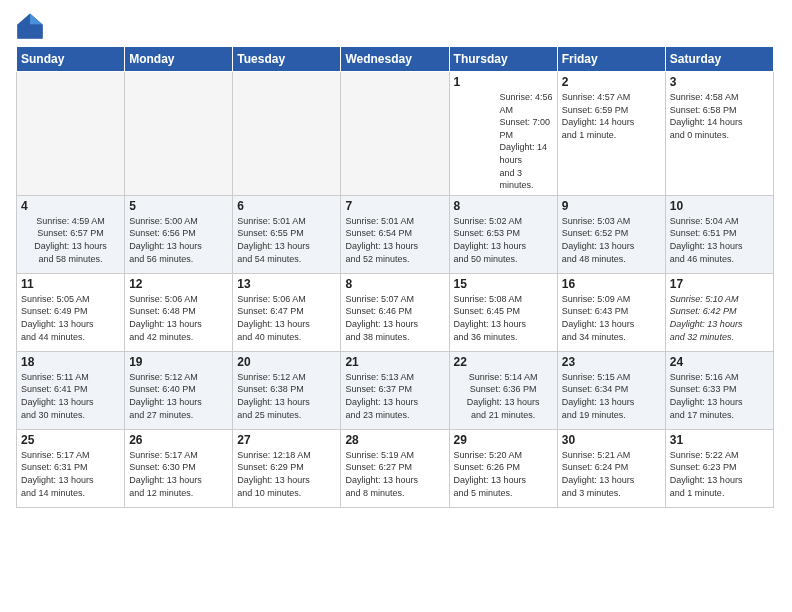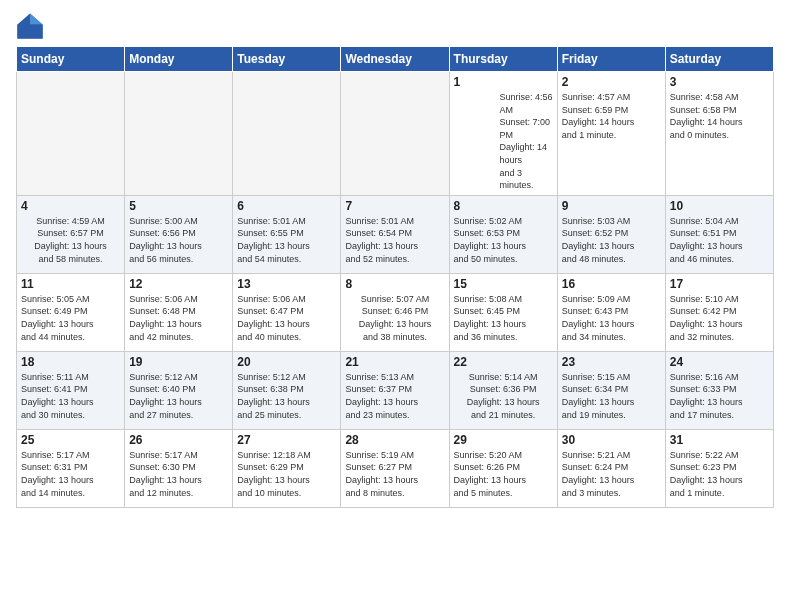--- a/index.html
+++ b/index.html
@@ -225,42 +225,42 @@
           </td>
           <td>
             <span class="day-number">13</span>
             <div class="day-info" style="white-space: pre-line;">Sunrise: 5:06 AM
 Sunset: 6:47 PM
 Daylight: 13 hours
 and 40 minutes.</div>
           </td>
           <td>
             <span class="day-number">8</span>
-            <div class="day-info" style="white-space: pre-line; text-align: center;">Sunrise: 5:07 AM
+            <div class="day-info" style="white-space: pre-line;">Sunrise: 5:07 AM
 Sunset: 6:46 PM
 Daylight: 13 hours
 and 38 minutes.</div>
           </td>
           <td>
             <span class="day-number">15</span>
             <div class="day-info" style="white-space: pre-line;">Sunrise: 5:08 AM
 Sunset: 6:45 PM
 Daylight: 13 hours
 and 36 minutes.</div>
           </td>
           <td>
             <span class="day-number">16</span>
             <div class="day-info" style="white-space: pre-line;">Sunrise: 5:09 AM
 Sunset: 6:43 PM
 Daylight: 13 hours
 and 34 minutes.</div>
           </td>
           <td>
             <span class="day-number">17</span>
-            <div class="day-info" style="white-space: pre-line;">Sunrise: 5:10 AM
+            <div class="day-info" style="white-space: pre-line; font-style: italic;">Sunrise: 5:10 AM
 Sunset: 6:42 PM
 Daylight: 13 hours
 and 32 minutes.</div>
           </td>
         </tr>
         <tr class="row-alt">
           <td>
             <span class="day-number">18</span>
             <div class="day-info" style="white-space: pre-line;">Sunrise: 5:11 AM
 Sunset: 6:41 PM

